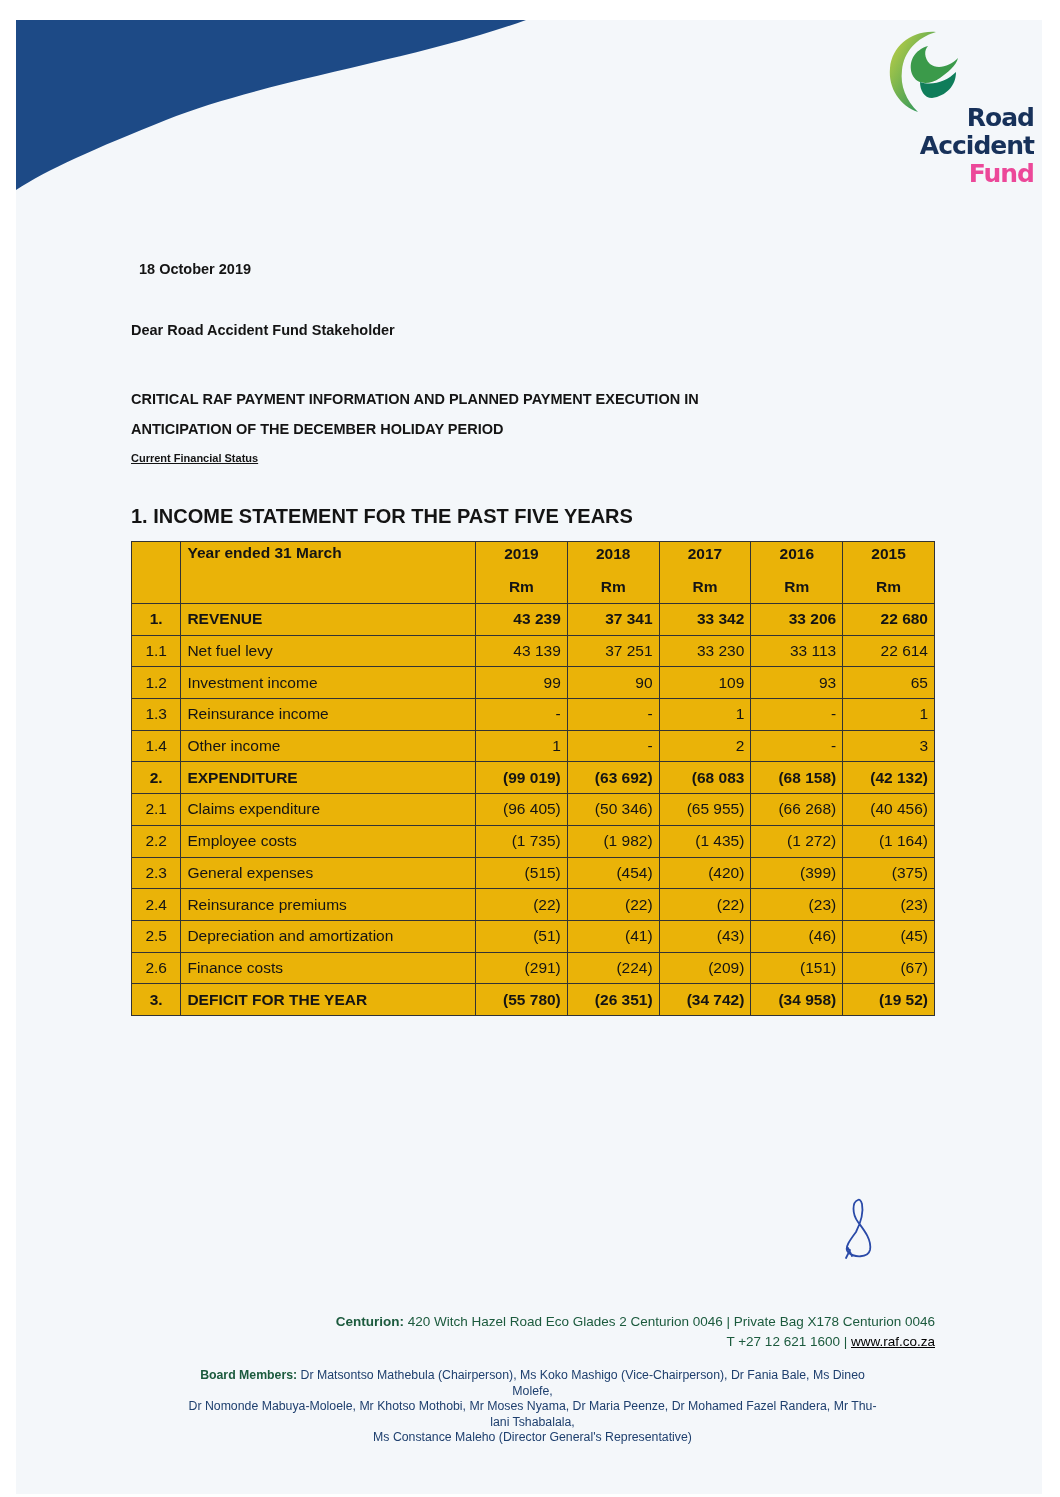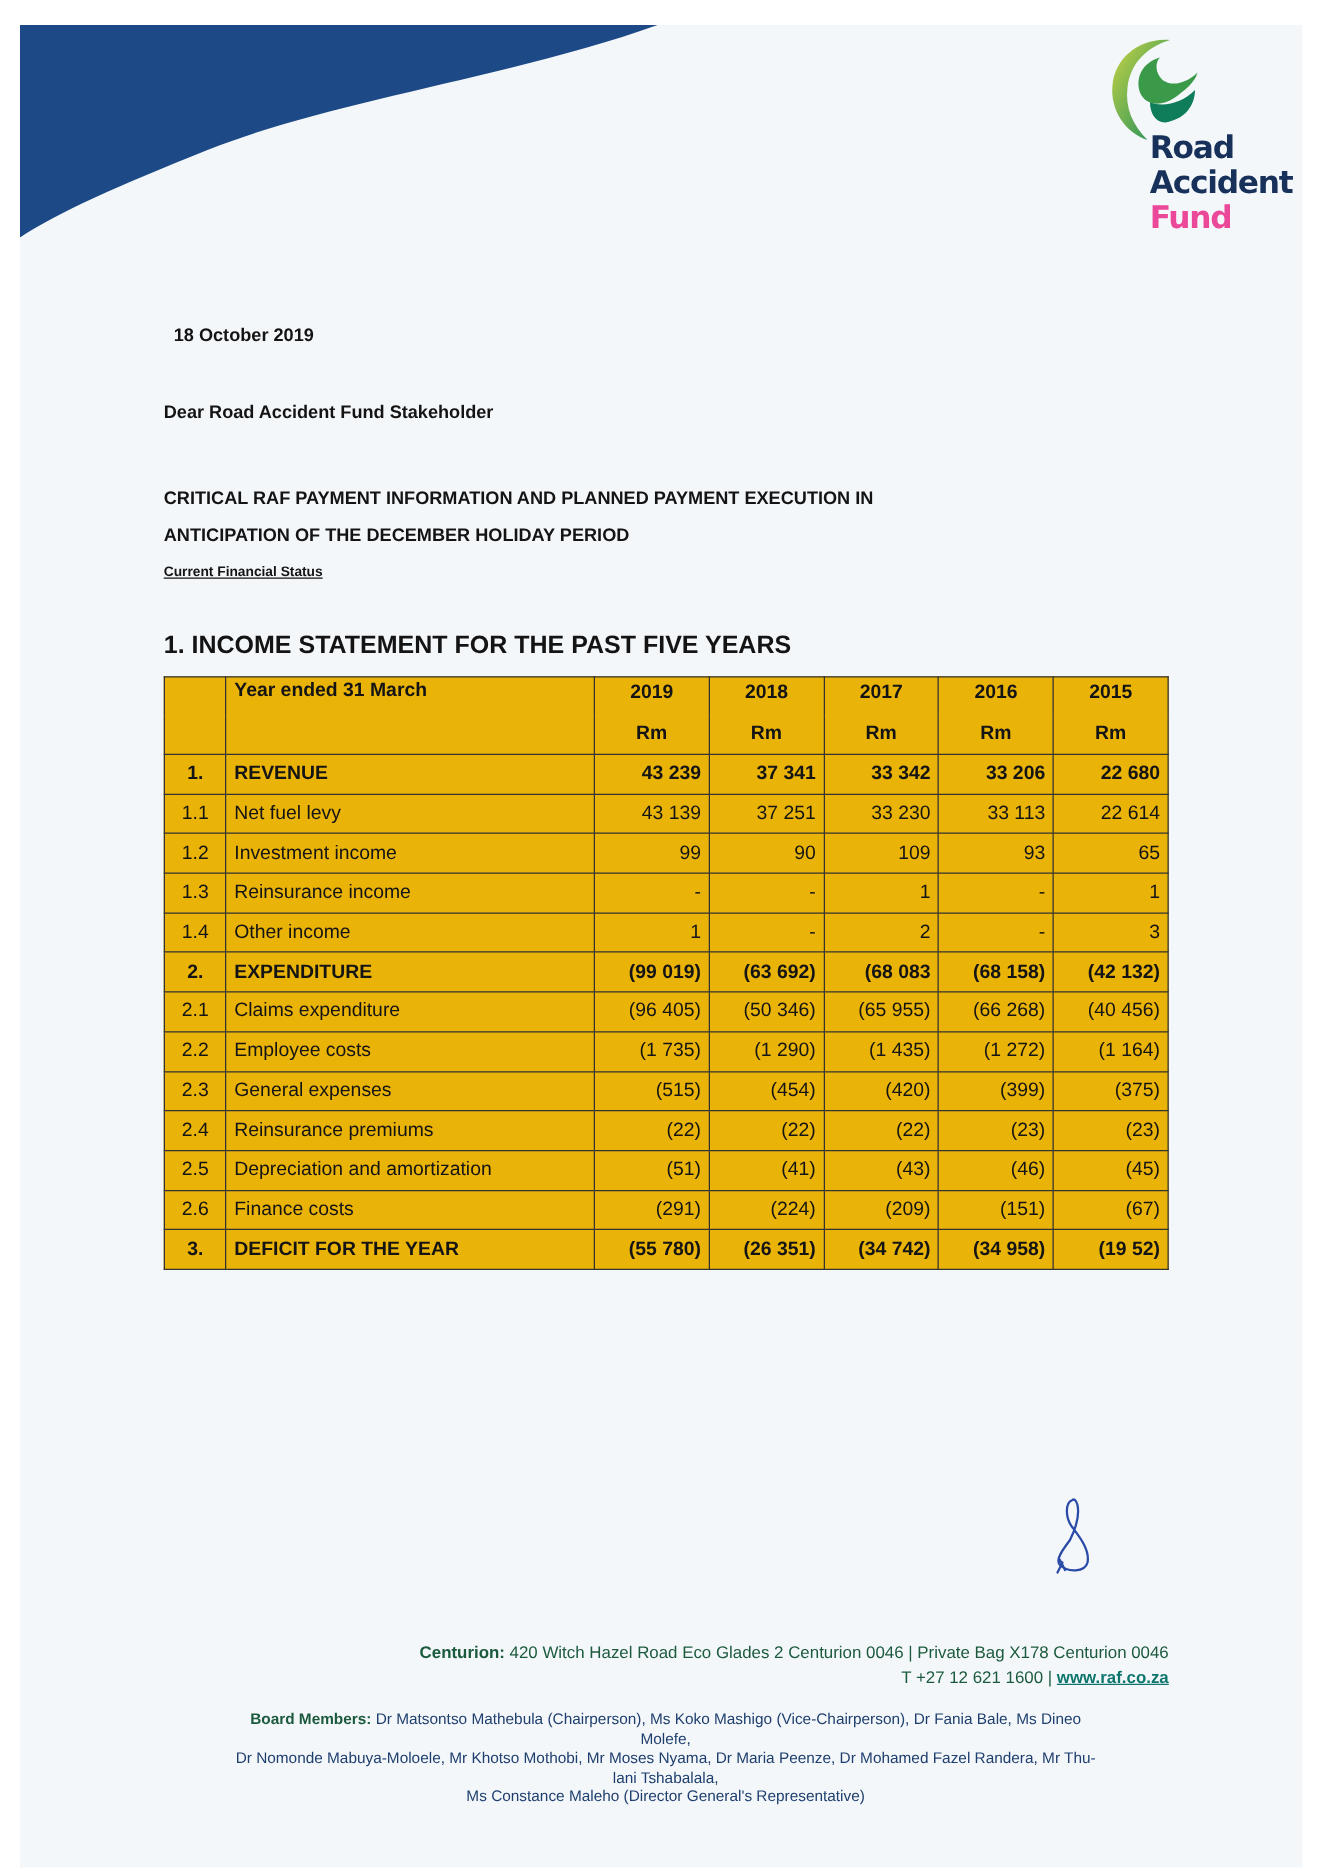--- a/index.html
+++ b/index.html
@@ -7,21 +7,21 @@
   body { position: relative; overflow: hidden; font-family: "Liberation Sans", sans-serif; color: #141414; }
 
   .page {
     position: absolute; left: 16px; top: 20px; width: 1026px; height: 1474px;
     background: #f4f7fa;
   }
   .header-swoosh { position: absolute; left: 16px; top: 20px; width: 510px; height: 170px; }
 
   .logo { position: absolute; left: 884px; top: 28px; width: 150px; height: 160px; }
   .logo-mark { position: absolute; left: 0; top: 0; width: 80px; height: 90px; }
-  .logo-text { position: absolute; right: 0; top: 76px; font-family: "DejaVu Sans", sans-serif; font-weight: bold; line-height: 28px; font-size: 25px; letter-spacing: -1px; }
+  .logo-text { position: absolute; right: 0; top: 76px; text-align: right; font-family: "DejaVu Sans", sans-serif; font-weight: bold; line-height: 28px; font-size: 25px; letter-spacing: -1px; }
   .logo-road, .logo-accident { color: #17315a; display: block; }
   .logo-fund { color: #ec4899; display: block; }
 
   .date { position: absolute; left: 139px; top: 261px; font-size: 14.5px; font-weight: bold; }
   .salutation { position: absolute; left: 131px; top: 322px; font-size: 14.5px; font-weight: bold; }
   .subject { position: absolute; left: 131px; top: 384px; font-size: 14.5px; font-weight: bold; line-height: 30px; width: 760px; }
   .section-heading { position: absolute; left: 131px; top: 452px; font-size: 11px; font-weight: bold; text-decoration: underline; }
   .table-title { position: absolute; left: 131px; top: 505px; font-size: 20px; font-weight: bold; }
 
   table.income {
@@ -37,21 +37,21 @@
   table.income thead th { font-weight: bold; }
   table.income thead .year { text-align: center; vertical-align: top; padding-top: 3px; height: 31px; border-bottom: none; }
   table.income thead .unit { text-align: center; vertical-align: top; padding-top: 5px; height: 31px; border-top: none; margin-top: 26px; }
   table.income thead .label-head { vertical-align: top; padding-top: 2px; }
   table.income tr.bold td { font-weight: bold; }
 
   .signature { position: absolute; left: 830px; top: 1196px; width: 60px; height: 70px; }
 
   .footer-address { position: absolute; right: 125px; top: 1312px; text-align: right; font-size: 13.5px; color: #1b5a3d; line-height: 20px; }
   .footer-address .lbl { font-weight: bold; }
-  .footer-address a { color: #0f766e; font-weight: bold; text-decoration: underline; }
+  .footer-address a { color: #000000; font-weight: normal; text-decoration: underline; }
   .footer-board { position: absolute; left: 130px; right: 125px; top: 1368px; text-align: center; font-size: 12.3px; color: #1e3f6e; line-height: 15.5px; }
   .footer-board .lbl { font-weight: bold; color: #1b5a3d; }
 </style>
 </head>
 <body>
 
 <div class="page"></div>
 
 <svg class="header-swoosh" viewBox="0 0 510 170" preserveAspectRatio="none">
   <path d="M0,0 L510,0 C400,40 250,60 150,100 C80,128 30,150 0,170 Z" fill="#1d4a86"></path>
@@ -165,21 +165,21 @@
         <td class="col-val">(96 405)</td>
         <td class="col-val">(50 346)</td>
         <td class="col-val">(65 955)</td>
         <td class="col-val">(66 268)</td>
         <td class="col-val">(40 456)</td>
       </tr>
       <tr>
         <td class="col-num">2.2</td>
         <td class="col-label">Employee costs</td>
         <td class="col-val">(1 735)</td>
-        <td class="col-val">(1 290)</td>
+        <td class="col-val">(1 982)</td>
         <td class="col-val">(1 435)</td>
         <td class="col-val">(1 272)</td>
         <td class="col-val">(1 164)</td>
       </tr>
       <tr>
         <td class="col-num">2.3</td>
         <td class="col-label">General expenses</td>
         <td class="col-val">(515)</td>
         <td class="col-val">(454)</td>
         <td class="col-val">(420)</td>

